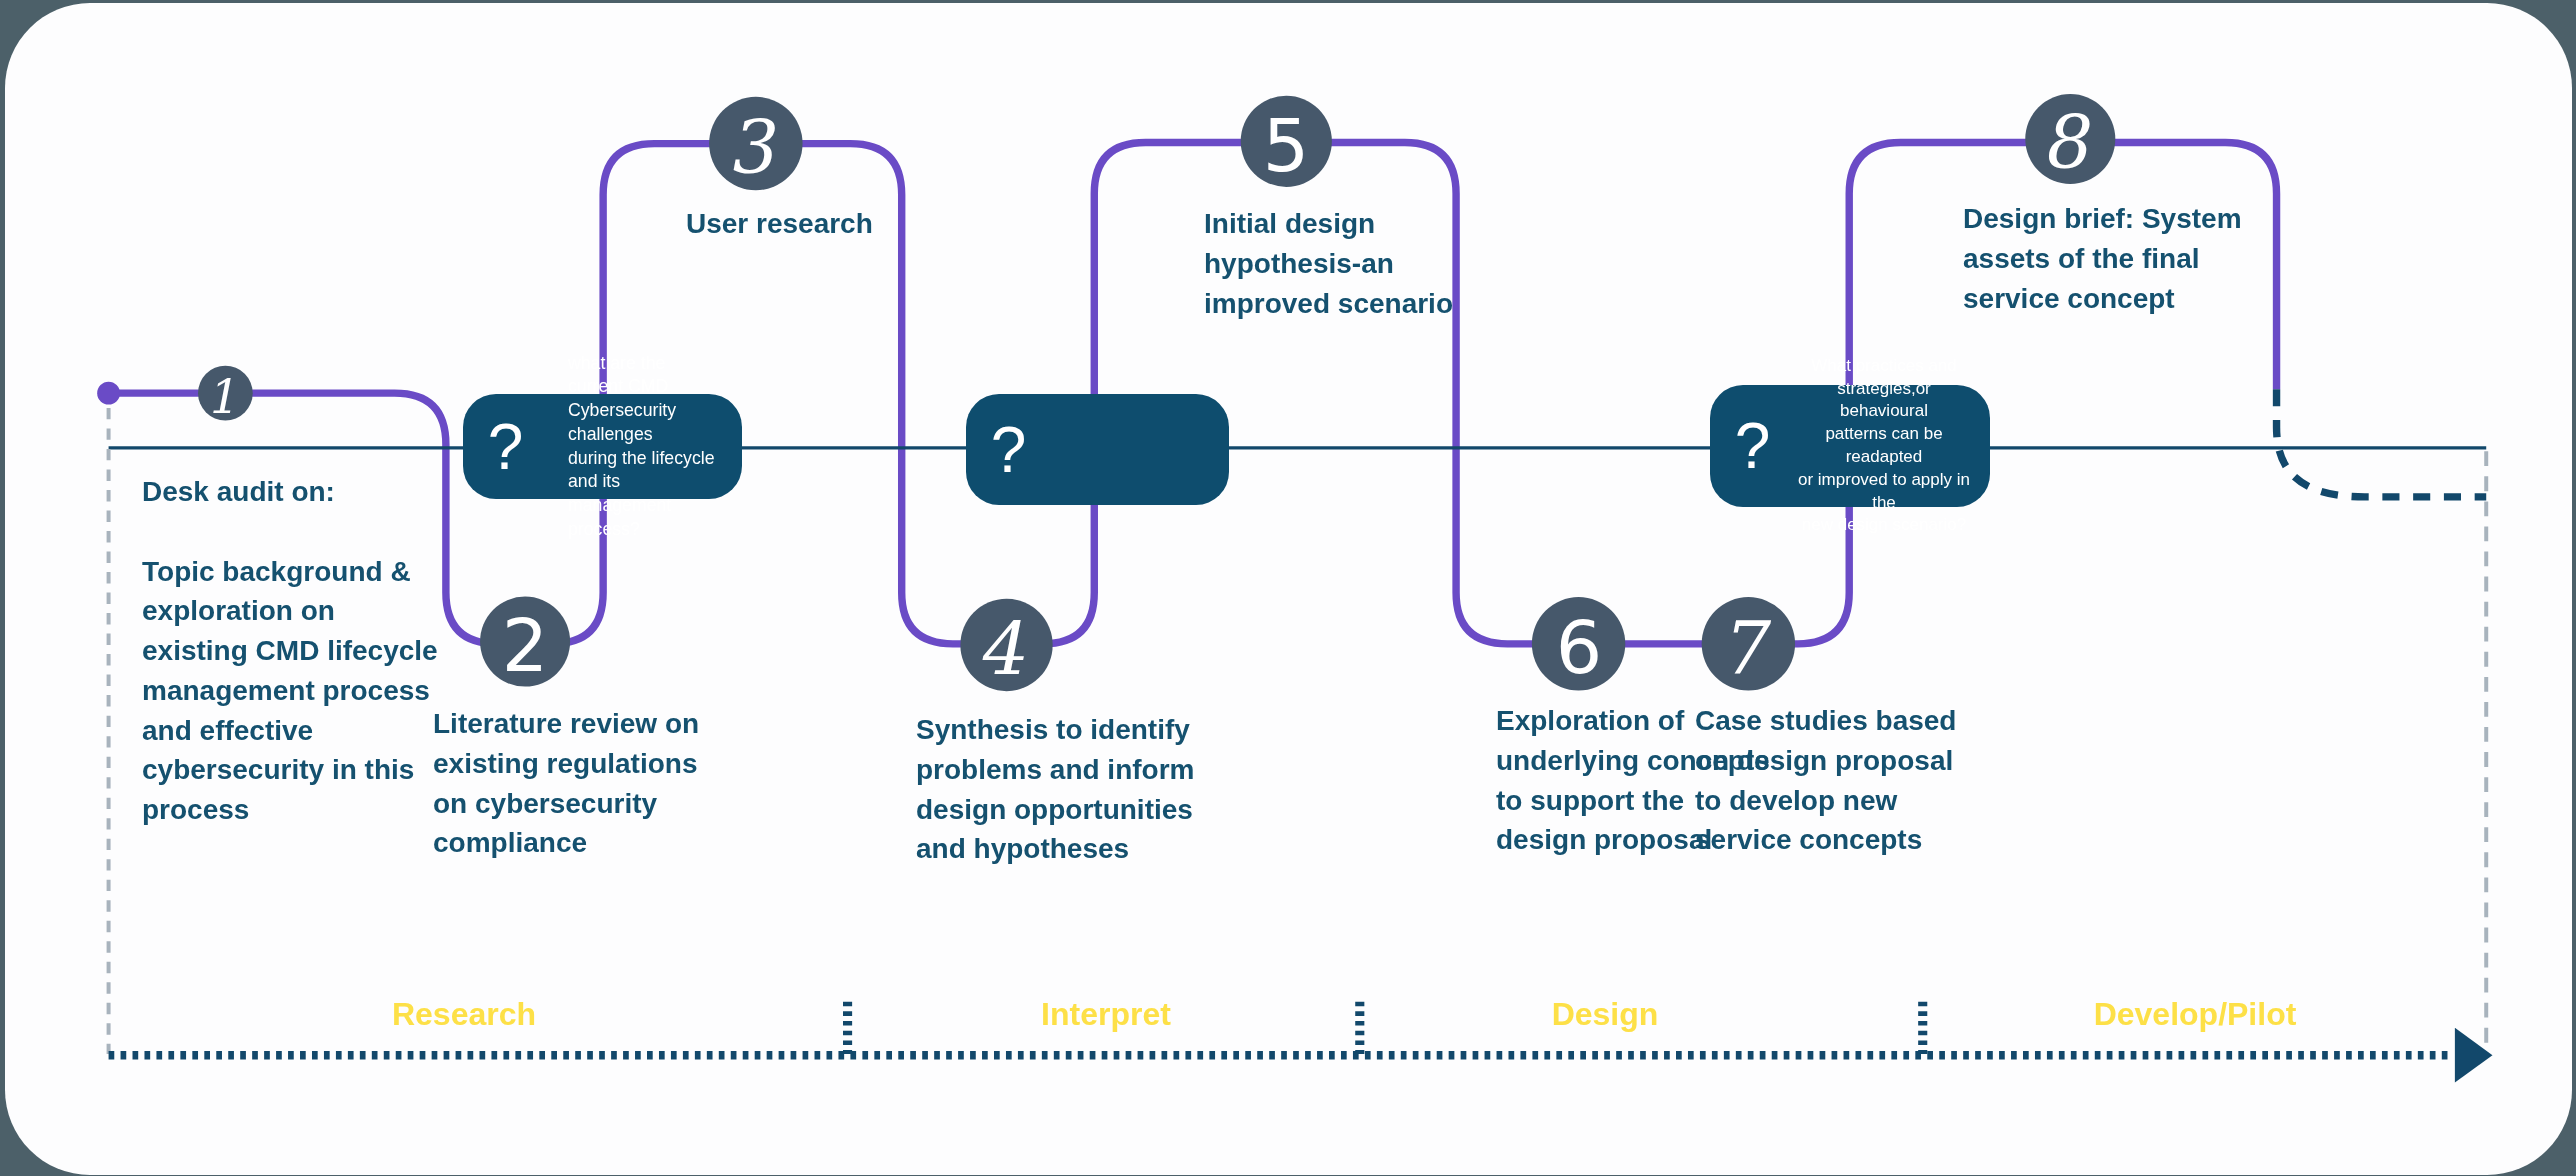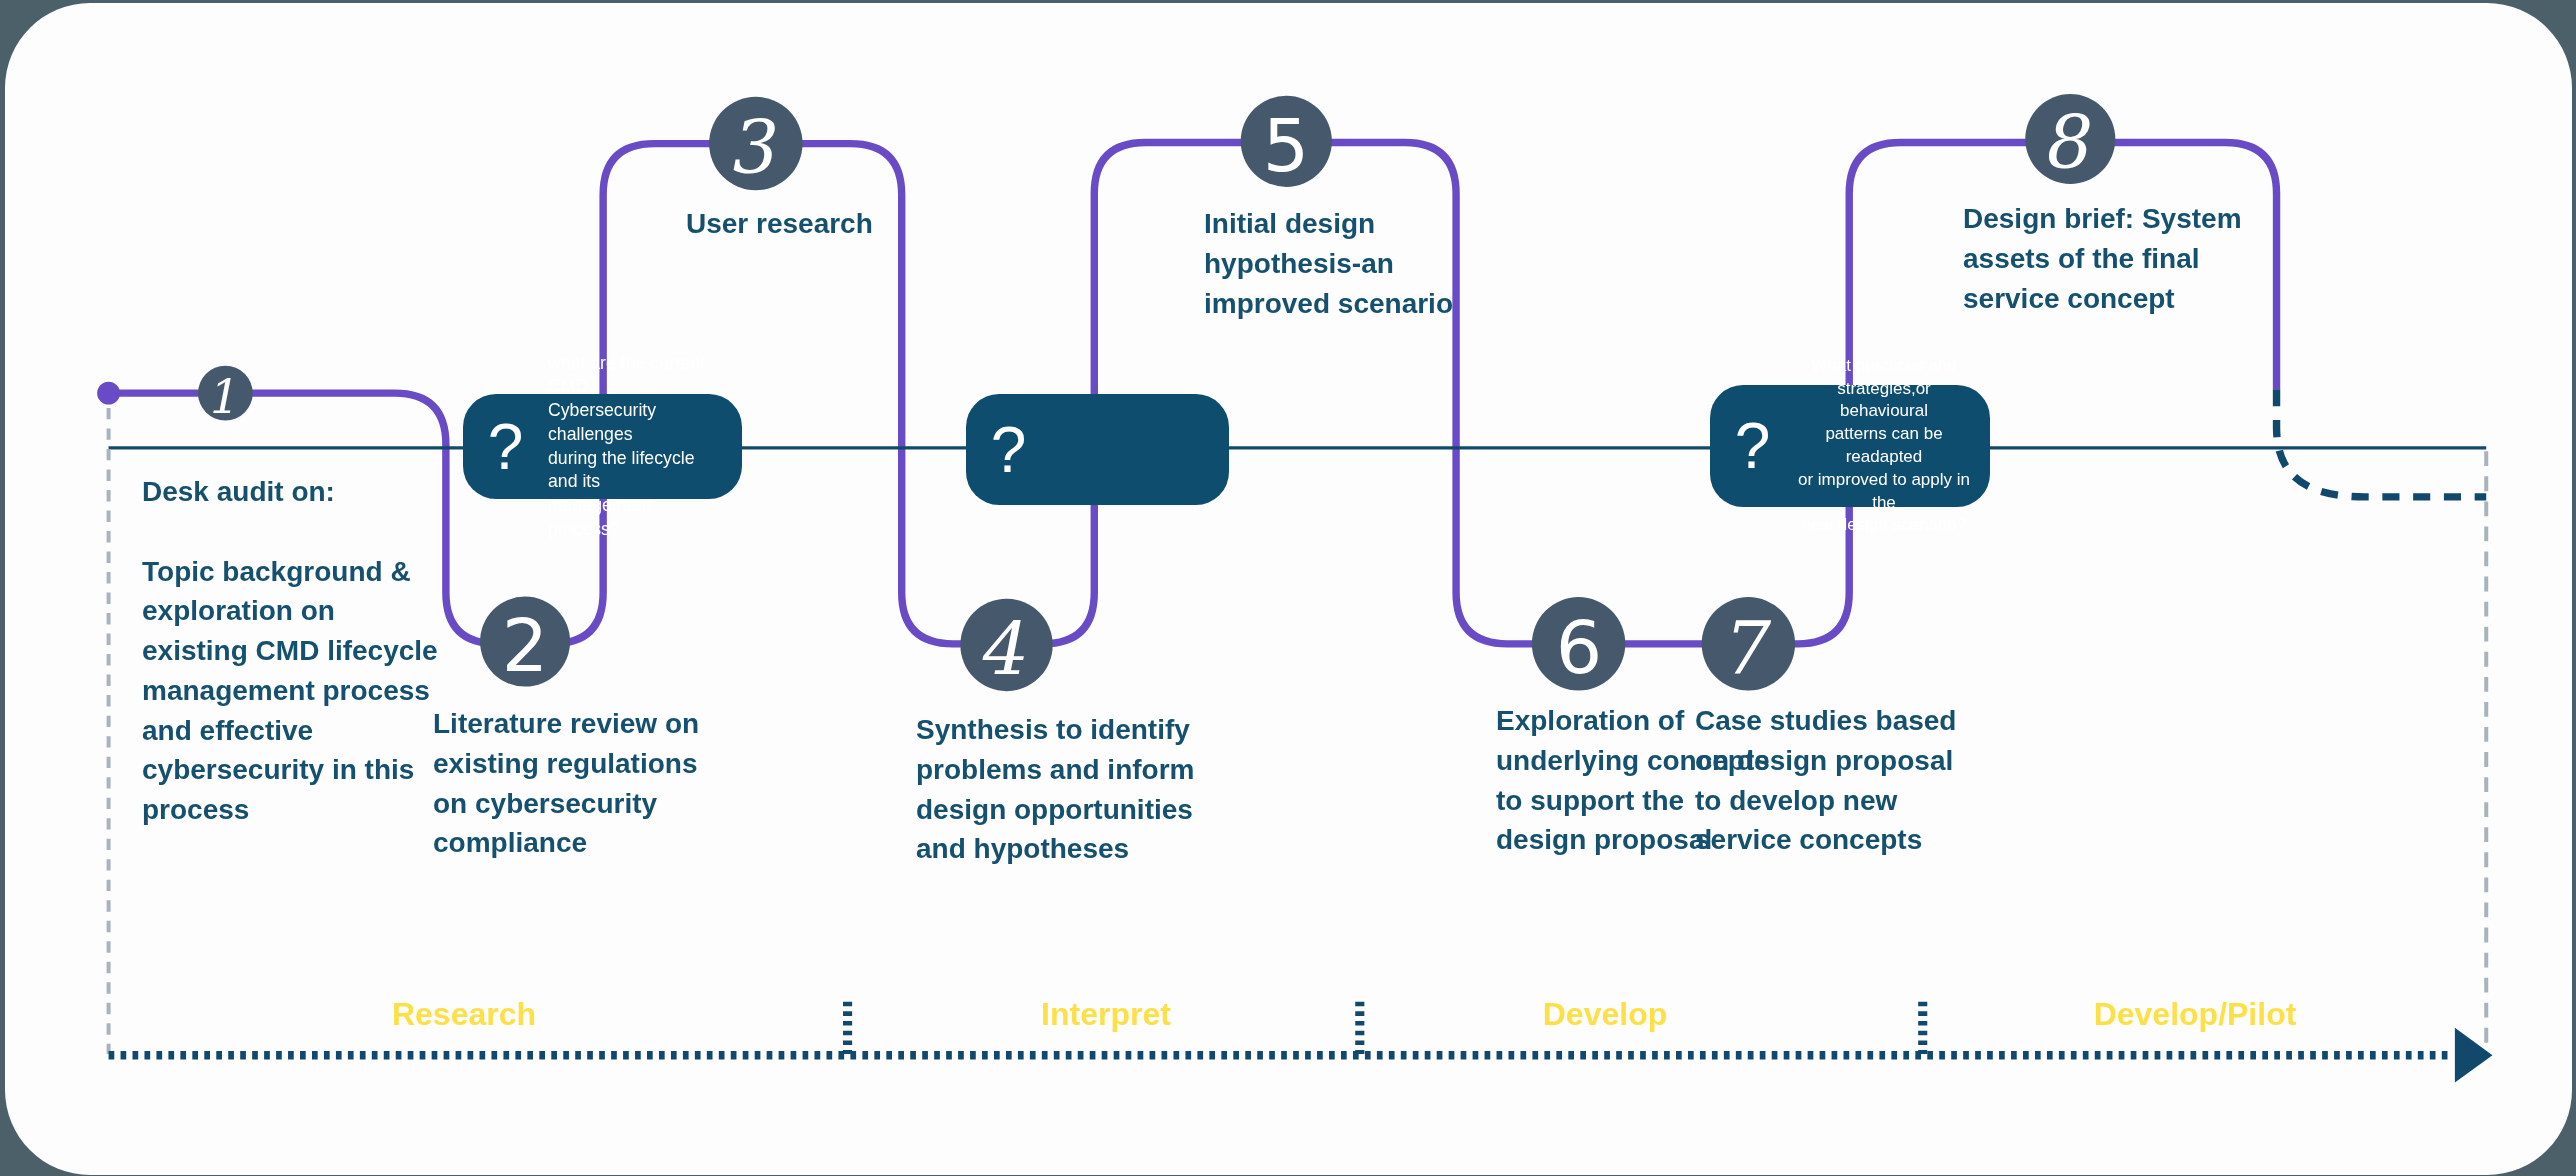--- a/index.html
+++ b/index.html
@@ -14,21 +14,21 @@
               font-family:"DejaVu Sans",sans-serif;font-weight:400;
               transform:translate(-50%,-50%);line-height:1;}
   .digit-big{font-size:73px;}
   .digit-small{font-size:47px;}
   .bubble{position:absolute;background:#0e4d6e;border-radius:33px;
           display:flex;align-items:center;box-sizing:border-box;
           padding:10.3px 17px 10.3px 0;}
   .bubble .qmark{flex:0 0 85px;text-align:center;color:#ffffff;
           font-size:64px;font-weight:400;line-height:1;}
   .bubble .qtext{color:#ffffff;white-space:pre-line;}
-  .bubble-1 .qtext{font-size:17.7px;line-height:1.34;}
+  .bubble-1 .qtext{font-size:17.7px;line-height:1.34;margin-left:20px;}
   .bubble-2 .qtext{font-size:19.4px;line-height:1.36;}
   .bubble-3 .qtext{font-size:17px;line-height:1.34;text-align:center;}
   .phase-label{position:absolute;top:996px;transform:translateX(-50%);
                color:#fde047;font-weight:700;font-size:32px;white-space:nowrap;}
 </style>
 </head>
 <body>
 
 <div id="canvas">
   <div id="card"></div>
@@ -126,16 +126,16 @@
     <span class="qmark">?</span>
     <div class="qtext">What practices and
 strategies,or behavioural
 patterns can be readapted
 or improved to apply in the
 new design scenario?</div>
   </div>
 
   <div class="phase-label" style="left:464px">Research</div>
   <div class="phase-label" style="left:1106px">Interpret</div>
-  <div class="phase-label" style="left:1605px">Develop</div>
+  <div class="phase-label" style="left:1605px">Design</div>
   <div class="phase-label" style="left:2195px">Develop/Pilot</div>
 </div>
 
 
 </body></html>

